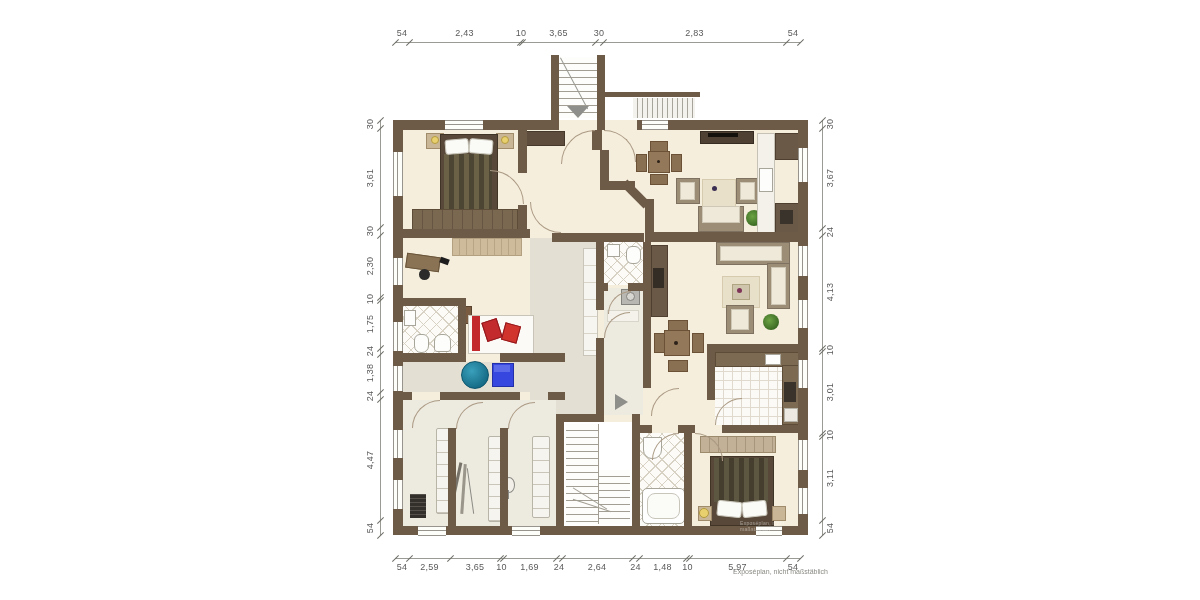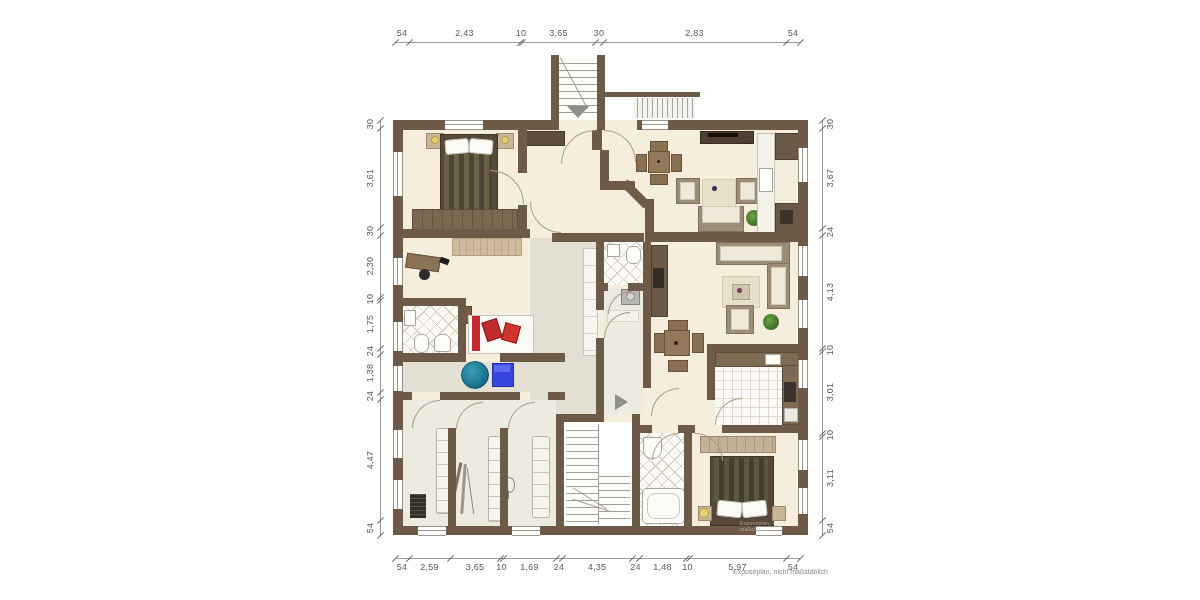--- a/index.html
+++ b/index.html
@@ -301,21 +301,21 @@
       <div class="dimtick" style="left: 685.5px; top: 554px;"></div>
       <div class="dimtick" style="left: 688.5px; top: 554px;"></div>
       <div class="dimtick" style="left: 785.5px; top: 554px;"></div>
       <div class="dimtick" style="left: 799.5px; top: 554px;"></div>
       <span class="dimlabel" style="left: 402px; top: 562px;">54</span>
       <span class="dimlabel" style="left: 429.5px; top: 562px;">2,59</span>
       <span class="dimlabel" style="left: 475px; top: 562px;">3,65</span>
       <span class="dimlabel" style="left: 501.5px; top: 562px;">10</span>
       <span class="dimlabel" style="left: 529.5px; top: 562px;">1,69</span>
       <span class="dimlabel" style="left: 559px; top: 562px;">24</span>
-      <span class="dimlabel" style="left: 597px; top: 562px;">4,35</span>
+      <span class="dimlabel" style="left: 597px; top: 562px;">2,64</span>
       <span class="dimlabel" style="left: 635.5px; top: 562px;">24</span>
       <span class="dimlabel" style="left: 662.5px; top: 562px;">1,48</span>
       <span class="dimlabel" style="left: 687.5px; top: 562px;">10</span>
       <span class="dimlabel" style="left: 737.5px; top: 562px;">5,97</span>
       <span class="dimlabel" style="left: 793px; top: 562px;">54</span>
     </div>
   <div class="abs">
       <div class="dimline-v" style="top: 120px; left: 380px; height: 415px;"></div>
       <div class="dimtick" style="left: 379.5px; top: 116px;"></div>
       <div class="dimtick" style="left: 379.5px; top: 124px;"></div>

